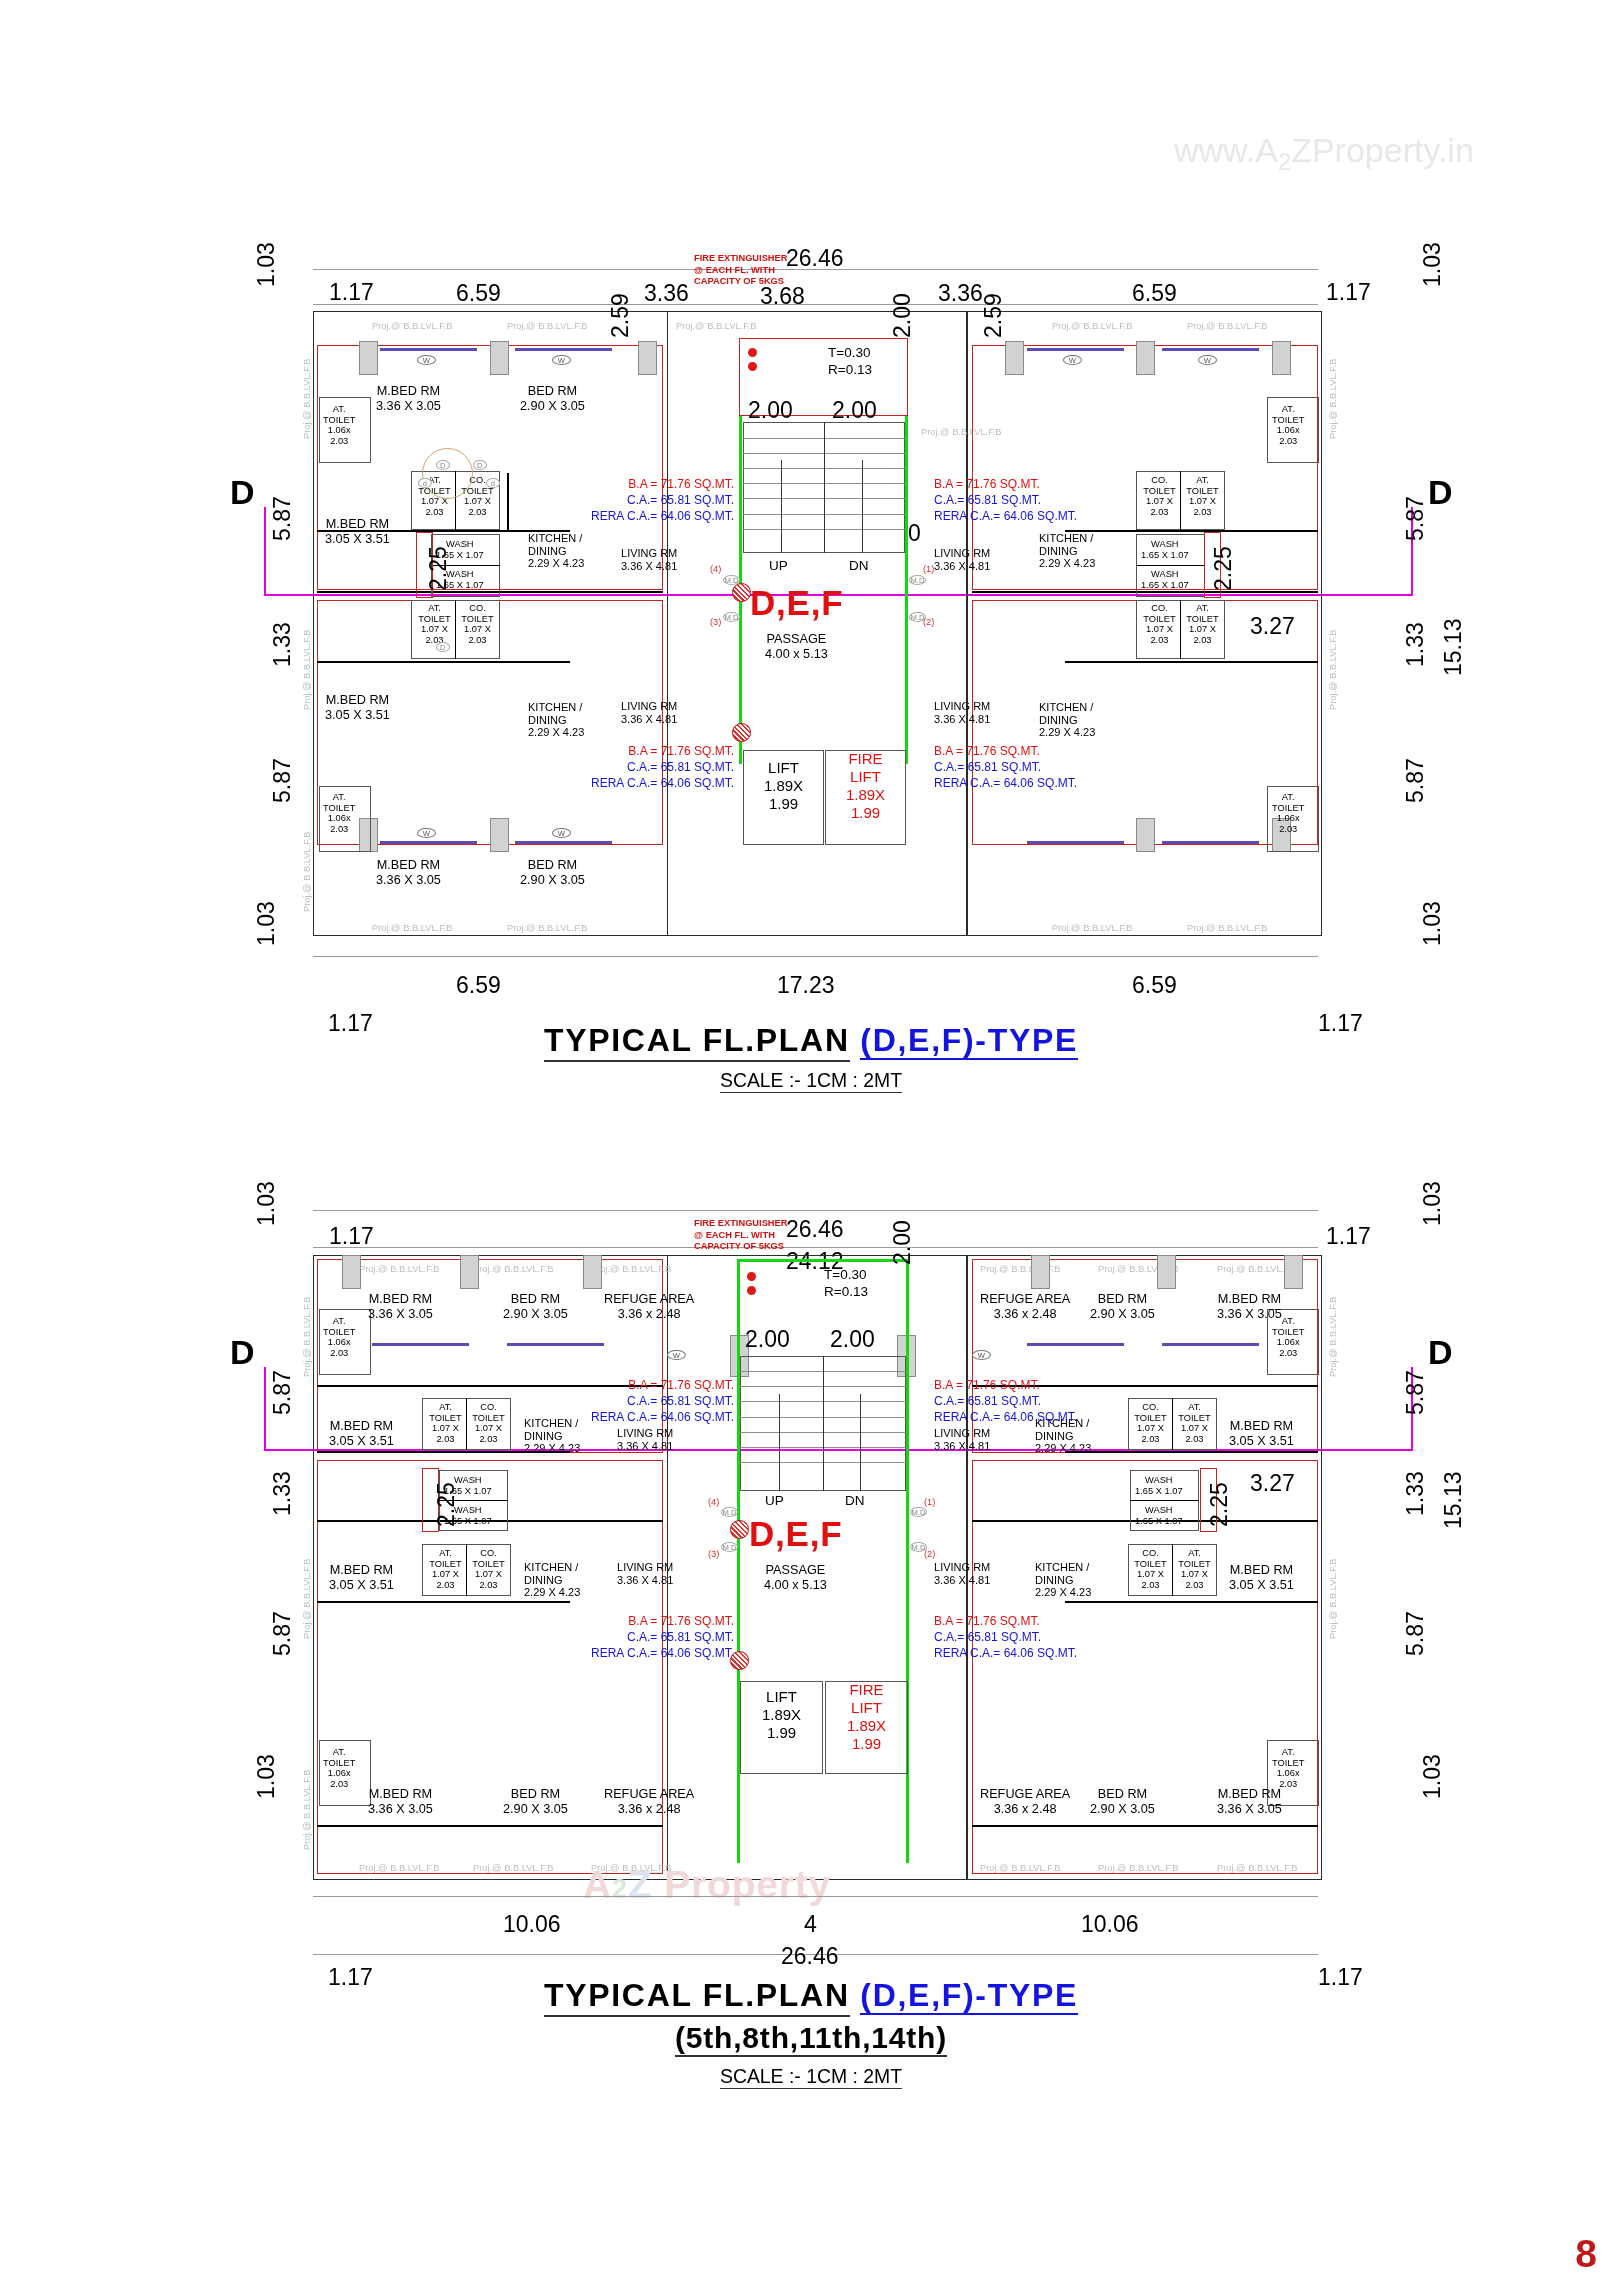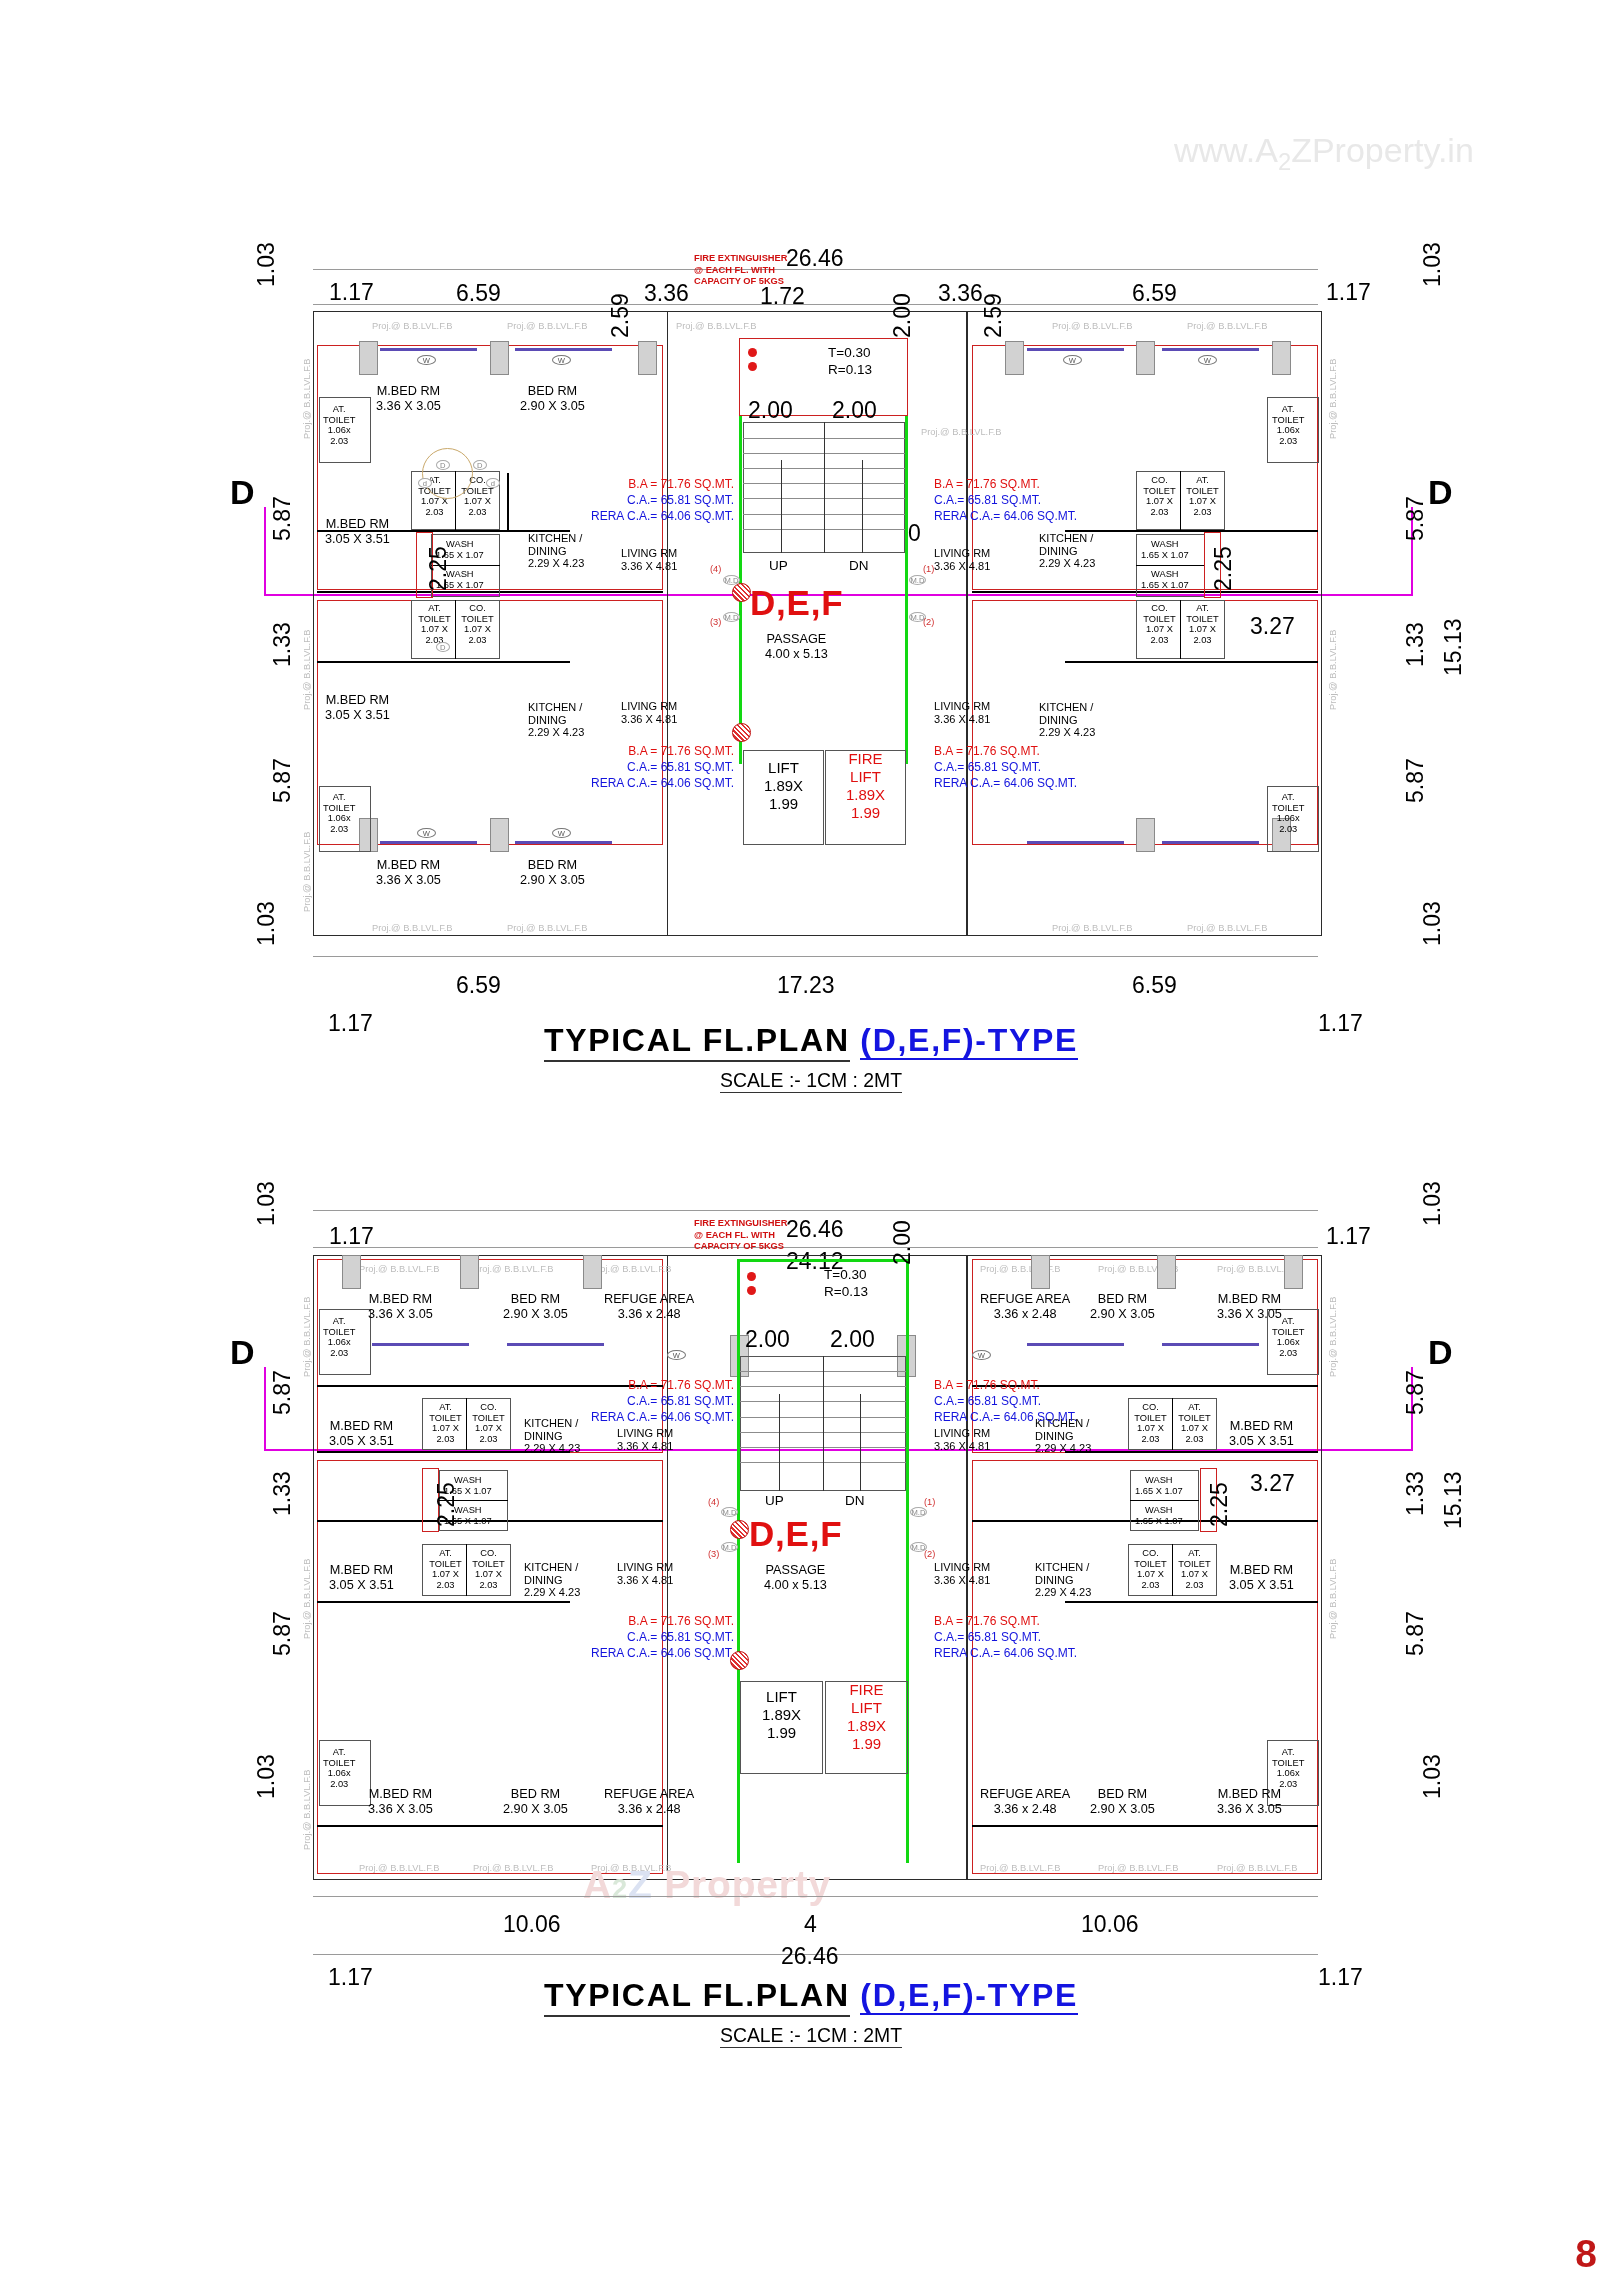--- a/index.html
+++ b/index.html
@@ -142,21 +142,21 @@
 <body>
 
 <div class="watermark-top">www.A<sub>2</sub>ZProperty.in</div>
 
 <div class="plan" style="left:0;top:0;width:1622px;height:1183px;">
 
   <div class="dim big" style="left:786px;top:245px;">26.46</div>
   <div class="dim big" style="left:329px;top:279px;">1.17</div>
   <div class="dim big" style="left:456px;top:280px;">6.59</div>
   <div class="dim big" style="left:644px;top:280px;">3.36</div>
-  <div class="dim big" style="left:760px;top:283px;">1.72</div>
+  <div class="dim big" style="left:760px;top:283px;">3.68</div>
   <div class="dim big" style="left:938px;top:280px;">3.36</div>
   <div class="dim big" style="left:1132px;top:280px;">6.59</div>
   <div class="dim big" style="left:1326px;top:279px;">1.17</div>
 
   <div class="dimline h" style="left:313px;top:269px;width:1005px;"></div>
   <div class="dimline h" style="left:313px;top:304px;width:1005px;"></div>
 
   <div class="dim big vert" style="left:253px;top:287px;">1.03</div>
   <div class="dim big vert" style="left:269px;top:541px;">5.87</div>
   <div class="dim big vert" style="left:269px;top:667px;">1.33</div>
@@ -933,20 +933,23 @@
   <div class="dim big" style="left:1081px;top:813px;">10.06</div>
   <div class="dim big" style="left:781px;top:845px;">26.46</div>
   <div class="dim big" style="left:328px;top:866px;">1.17</div>
   <div class="dim big" style="left:1318px;top:866px;">1.17</div>
 
   <div class="title-block" style="top:879px;left:0;">
     <div class="title-l1">
       <span class="u">TYPICAL FL.PLAN</span>
       <span class="blue">(D,E,F)-TYPE</span>
     </div>
+    <div class="title-l2">
+      <span>(5th,8th,11th,14th)</span>
+    </div>
     <div class="scale-line">
       <span>SCALE :- 1CM : 2MT</span>
     </div>
   </div>
 </div>
 
 <div class="page-num">8</div>
 
 
 </body></html>

